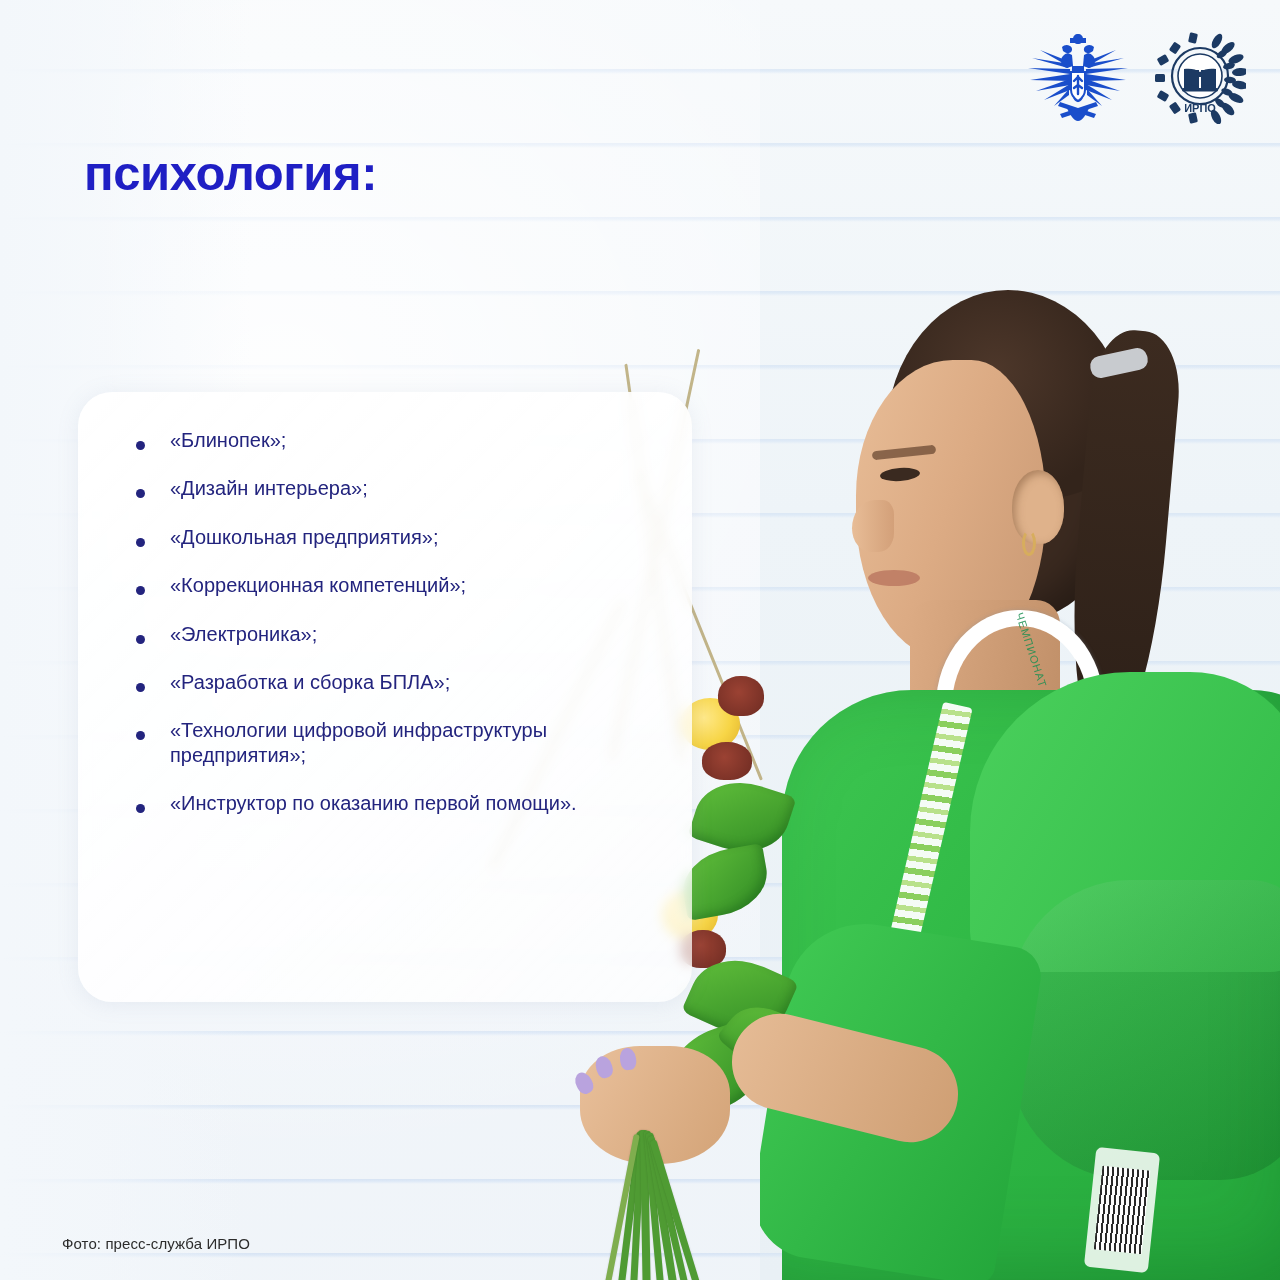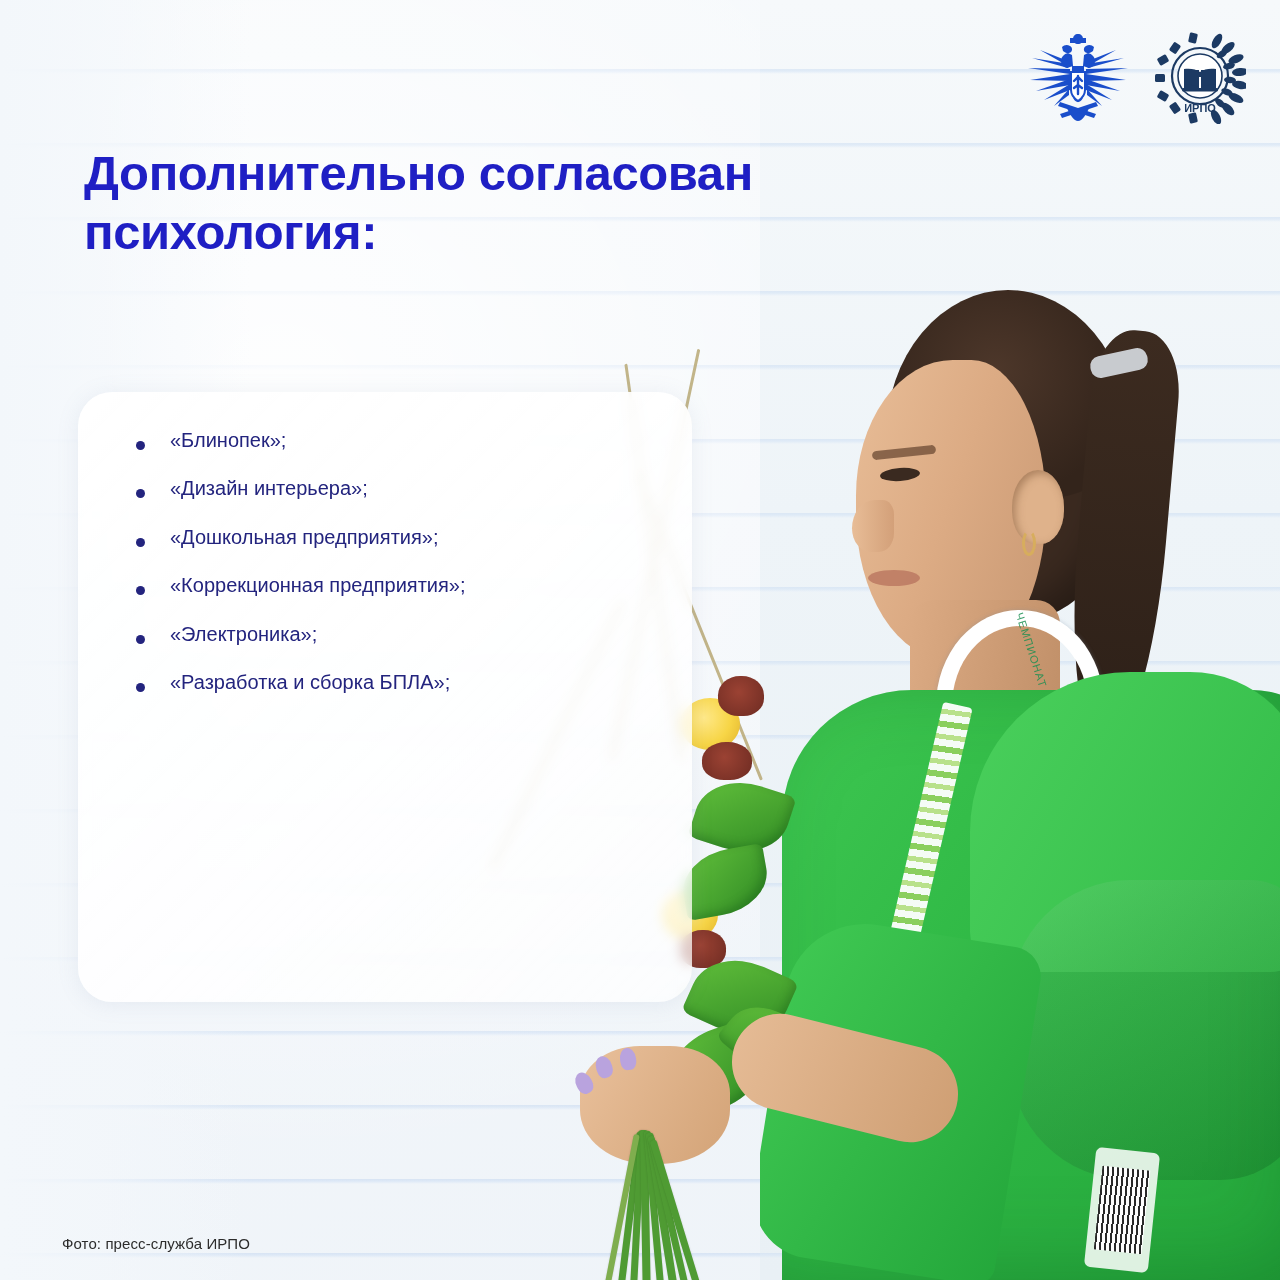--- a/index.html
+++ b/index.html
@@ -456,30 +456,31 @@
       <path d="M46 40c-4-3-10-4-16-3v16c6-1 12 0 16 3 4-3 10-4 16-3V37c-6-1-12 0-16 3z" fill="#1c3a63"></path>
       <path d="M46 45v13" stroke="#ffffff" stroke-width="2"></path>
       <rect x="28" y="56" width="36" height="3.5" rx="1.5" fill="#1c3a63"></rect>
 
       <text x="46" y="80" text-anchor="middle" font-family="Liberation Sans, sans-serif" font-size="11" font-weight="700" fill="#1c3a63">ИРПО</text>
     </svg>
 
   </div>
 
   <div class="headline">
-    <span>Дополнительно согласован</span>
     <span>психология:</span>
   </div>
 
   <div class="card">
     <ul class="bullets">
       <li>«Блинопек»;</li>
       <li>«Дизайн интерьера»;</li>
       <li>«Дошкольная предприятия»;</li>
-      <li>«Коррекционная предприятия»;</li>
+      <li>«Коррекционная компетенций»;</li>
       <li>«Электроника»;</li>
       <li>«Разработка и сборка БПЛА»;</li>
+      <li>«Технологии цифровой инфраструктуры предприятия»;</li>
+      <li>«Инструктор по оказанию первой помощи».</li>
     </ul>
   </div>
 
   <div class="caption">Фото: пресс-служба ИРПО</div>
 
 </div>
 
 </body></html>

